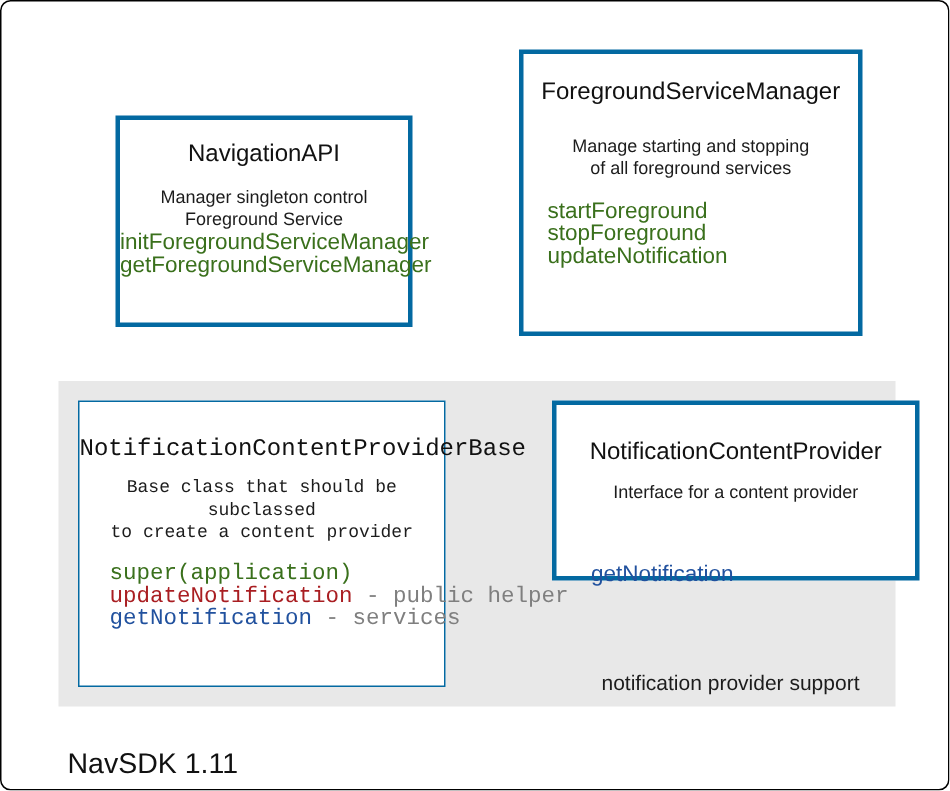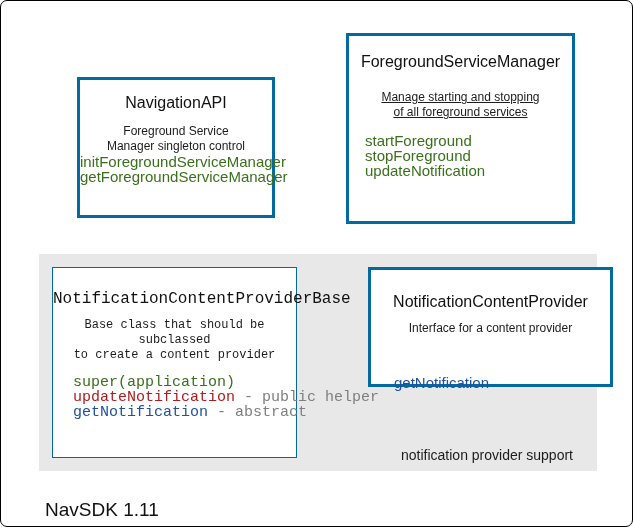--- a/index.html
+++ b/index.html
@@ -48,21 +48,21 @@
   #box-navigation-api { left: 76px; top: 76px; width: 198px; height: 141px; }
   #box-navigation-api .class-title { margin-top: 13px; }
   #box-navigation-api .class-desc  { margin-top: 12px; }
   #box-navigation-api .method { text-align: center; }
   #box-navigation-api .method:nth-of-type(1) { margin-top: 24px; }
   #box-navigation-api .method:nth-of-type(2) { margin-top: 10px; }
 
   
   #box-foreground-service-manager { left: 345px; top: 32px; width: 229px; height: 191px; }
   #box-foreground-service-manager .class-title { margin-top: 16px; }
-  #box-foreground-service-manager .class-desc  { margin-top: 19px; text-decoration: underline; }
+  #box-foreground-service-manager .class-desc  { margin-top: 19px; }
   #box-foreground-service-manager .method { text-align: left; padding-left: 16px; }
   #box-foreground-service-manager .method:nth-of-type(1) { margin-top: 20px; }
   #box-foreground-service-manager .method:nth-of-type(2) { margin-top: 11px; }
   #box-foreground-service-manager .method:nth-of-type(3) { margin-top: 13px; }
 
   
   #support-region {
     position: absolute;
     left: 38px; top: 253px; width: 558px; height: 217px;
     background: var(--region-bg, #e8e8e8);
@@ -99,22 +99,22 @@
   }
 </style>
 </head>
 <body>
 
 <div id="frame">
 
   <div class="class-box" id="box-navigation-api">
     <div class="class-title">NavigationAPI</div>
     <div class="class-desc">
+      <div>Manager singleton control</div>
       <div>Foreground Service</div>
-      <div>Manager singleton control</div>
     </div>
     <div class="method m-green">initForegroundServiceManager</div>
     <div class="method m-green">getForegroundServiceManager</div>
   </div>
 
   <div class="class-box" id="box-foreground-service-manager">
     <div class="class-title">ForegroundServiceManager</div>
     <div class="class-desc">
       <div>Manage starting and stopping</div>
       <div>of all foreground services</div>
@@ -127,21 +127,21 @@
   <div id="support-region">
 
     <div class="class-box" id="box-provider-base">
       <div class="class-title">NotificationContentProviderBase</div>
       <div class="class-desc">
         <div>Base class that should be subclassed</div>
         <div>to create a content provider</div>
       </div>
       <div class="method"><span class="m-green">super(application)</span></div>
       <div class="method"><span class="m-red">updateNotification</span> <span class="muted">- public helper</span></div>
-      <div class="method"><span class="m-blue">getNotification</span> <span class="muted">- abstract</span></div>
+      <div class="method"><span class="m-blue">getNotification</span> <span class="muted">- services</span></div>
     </div>
 
     <div class="class-box" id="box-provider-interface">
       <div class="class-title">NotificationContentProvider</div>
       <div class="class-desc">
         <div>Interface for a content provider</div>
       </div>
       <div class="method m-blue">getNotification</div>
     </div>
 

